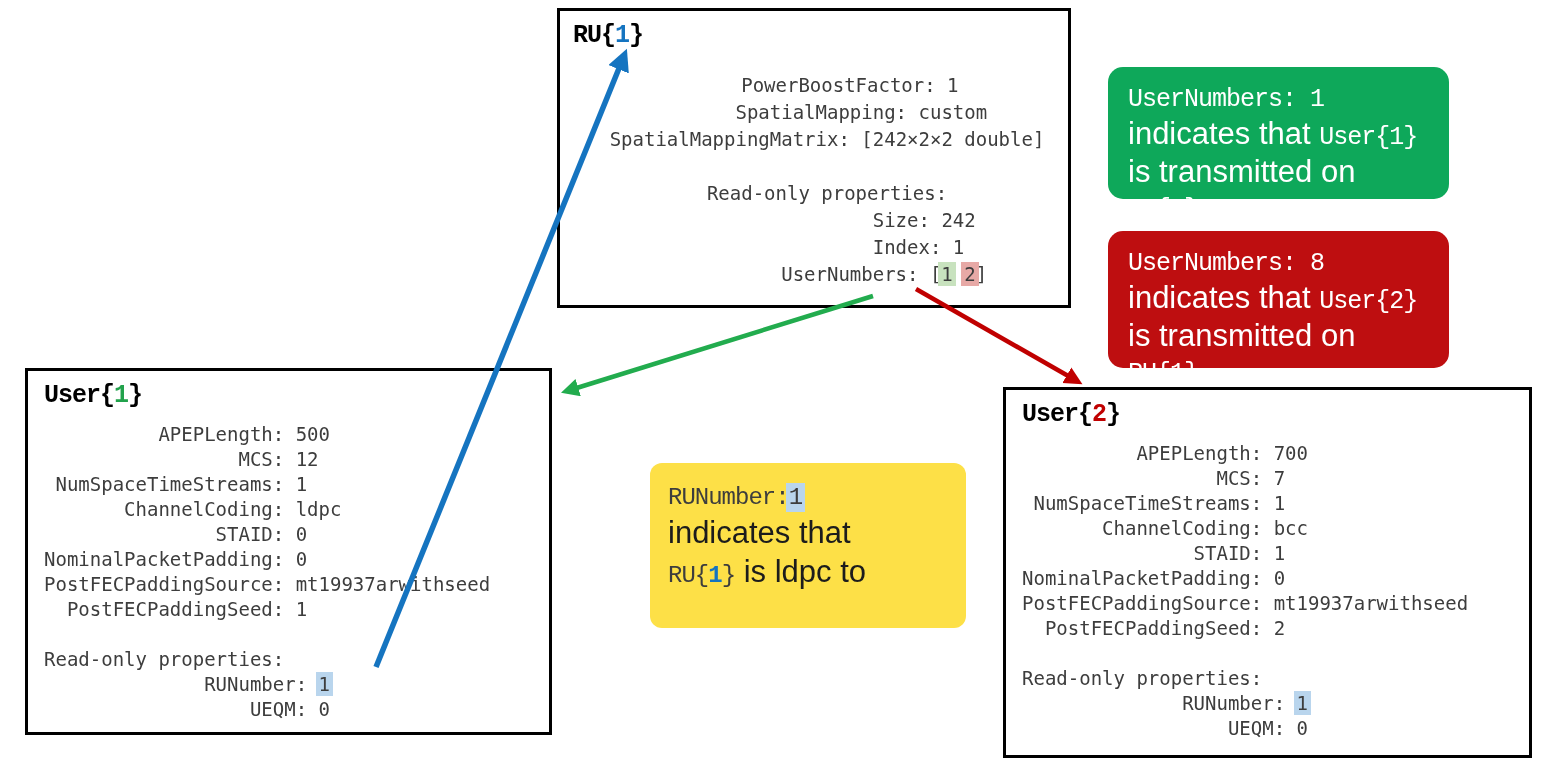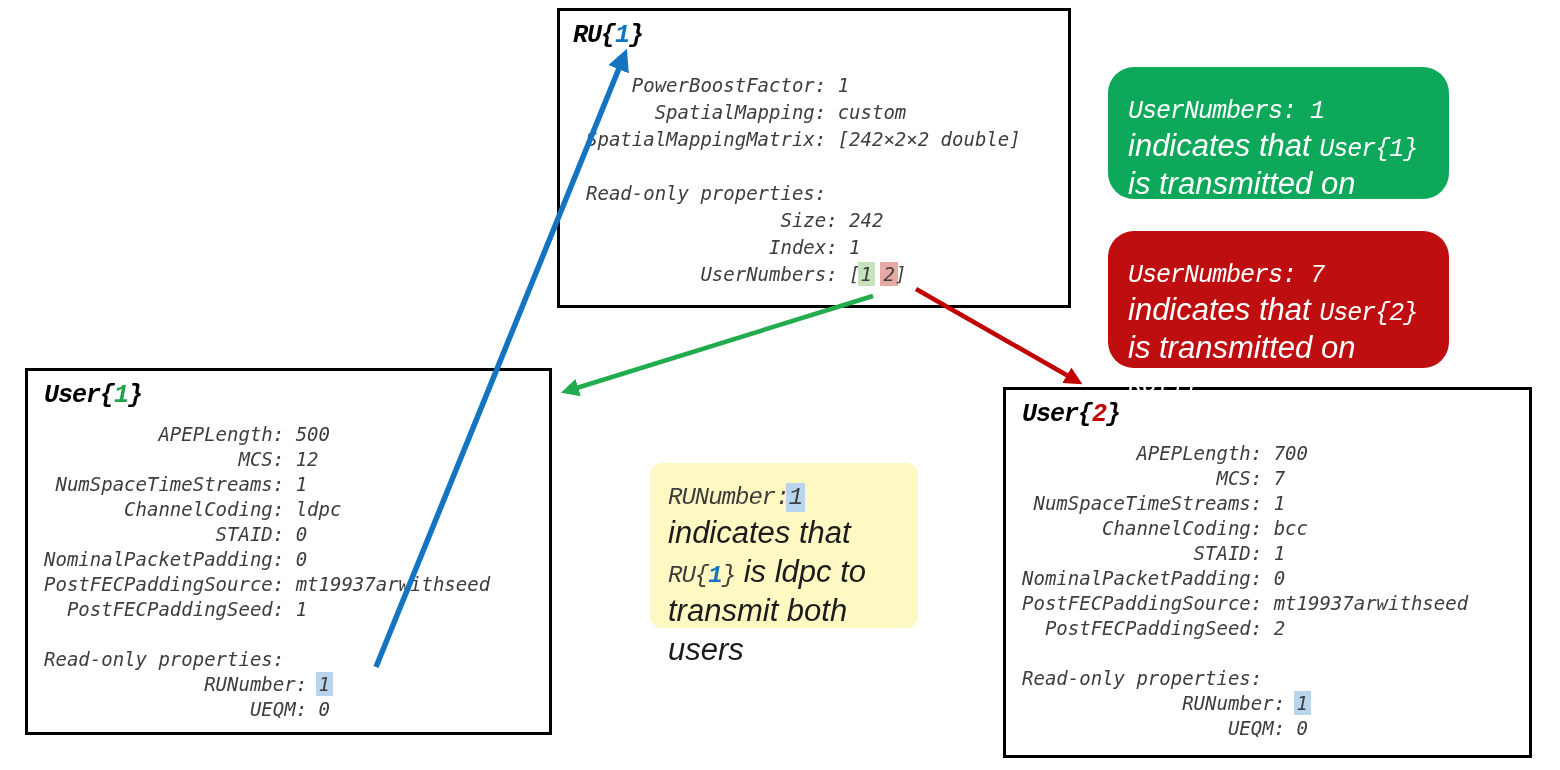--- a/index.html
+++ b/index.html
@@ -1,47 +1,47 @@
 <!DOCTYPE html>
 <html style="--ink: #3d3d3d; --gray-ink: #1c1c1c; --border: #000000; --blue: #1574c0; --green: #22a24c; --dark-red: #c00000; --hl-green: #c8e2be; --hl-red: #e7a9a6; --hl-blue: #b9d5ed; --callout-green-bg: #0ea85a; --callout-red-bg: #be0e10; --callout-gray-bg: #e5e5e7; --arrow-blue: #1574c0; --arrow-green: #22ac4e; --arrow-red: #c00000;"><head>
 <meta charset="utf-8">
 <style>
   * { margin:0; padding:0; box-sizing:border-box; }
   html,body { background:#ffffff; }
   .canvas {
     position:relative; width:1560px; height:770px; background:#fff;
-    overflow:hidden; font-family:"DejaVu Sans Mono", monospace;font-style:italic;
+    overflow:hidden; font-family:"DejaVu Sans Mono", monospace;
   }
   .pbox {
     position:absolute; background:#fff; border:3px solid var(--border);
   }
   .ptitle {
     font-family:"Liberation Mono", monospace; font-weight:bold;
     font-size:25px; color:#000; letter-spacing:-1px; white-space:pre;
   }
   .ptitle span { display:inline; }
   .pcode {
     font-family:"DejaVu Sans Mono", monospace; font-size:19px;
     color:var(--ink); white-space:pre;
   }
   .pcode .ln { white-space:pre; }
   #ru-box .ptitle   { margin:10px 0 0 13px; }
-  #ru-box .pcode    { margin:22px 0 0 26px; line-height:27px; }
+  #ru-box .pcode    { margin:22px 0 0 26px; line-height:27px;text-align:center; }
   .user-box .ptitle { margin:10px 0 0 16px; }
   .user-box .pcode  { margin:12px 0 0 16px; line-height:25px; }
 
   .num-blue  { color:var(--blue);     font-weight:bold; }
   .num-green { color:var(--green);    font-weight:bold; }
   .num-red   { color:var(--dark-red); font-weight:bold; }
   .hl-green { background:var(--hl-green); padding:1px 3px; margin:0 -3px; }
   .hl-red   { background:var(--hl-red);   padding:1px 3px; margin:0 -3px; }
   .hl-blue  { background:var(--hl-blue);  padding:1px 3px; margin:0 -3px; }
 
   .callout {
-    position:absolute; border-radius:26px; padding:28px 20px;
+    position:absolute; border-radius:15px; padding:16px 20px;
   }
   .callout .ln { line-height:33px; white-space:pre-wrap; }
   .callout .mono { font-family:"Liberation Mono", monospace; font-size:25px; letter-spacing:-1px; }
   .callout .sans { font-family:"Liberation Sans", sans-serif; font-size:31px; }
   .callout.light-text { color:#fff; }
   #gray-callout { border-radius:12px; padding:18px 18px; color:var(--gray-ink); }
   #gray-callout .ln { line-height:34px; }
   #gray-callout .mono { font-size:24px; color:var(--ink); }
   #gray-callout .mono.num-blue { color:var(--blue); }
   #gray-callout .sans { color:var(--gray-ink); }
@@ -73,32 +73,31 @@
   <div class="callout light-text" id="green-callout" style="left: 1108px; top: 67px; width: 341px; height: 132px; background: rgb(14, 168, 90);">
     <div>
         <div class="ln"><span class="mono">UserNumbers: 1</span></div>
         <div class="ln"><span class="sans">indicates that </span><span class="mono">User{1}</span></div>
         <div class="ln"><span class="sans">is transmitted on </span><span class="mono">RU{1}</span></div>
       </div>
   </div>
 
   <div class="callout light-text" id="red-callout" style="left: 1108px; top: 231px; width: 341px; height: 137px; background: rgb(190, 14, 16);">
     <div>
-        <div class="ln"><span class="mono">UserNumbers: 7</span></div>
+        <div class="ln"><span class="mono">UserNumbers: 8</span></div>
         <div class="ln"><span class="sans">indicates that </span><span class="mono">User{2}</span></div>
         <div class="ln"><span class="sans">is transmitted on </span><span class="mono">RU{1}</span></div>
       </div>
   </div>
 
-  <div class="callout" id="gray-callout" style="left: 650px; top: 463px; width: 268px; height: 165px; background: #fef9c3;">
+  <div class="callout" id="gray-callout" style="left: 650px; top: 463px; width: 316px; height: 165px; background: #fde047;">
     <div>
         <div class="ln"><span class="mono">RUNumber:</span><span class="mono hl-blue">1</span></div>
         <div class="ln"><span class="sans">indicates that</span></div>
         <div class="ln"><span class="mono">RU{</span><span class="mono num-blue">1</span><span class="mono">}</span><span class="sans"> is ldpc to</span></div>
-        <div class="ln"><span class="sans">transmit both users</span></div>
       </div>
   </div>
 
   <svg class="arrows" width="1560" height="770" viewBox="0 0 1560 770">
     <defs>
       <marker id="mb" markerWidth="5" markerHeight="5" refX="2.6" refY="2" orient="auto" markerUnits="strokeWidth">
         <path d="M0,0 L4,2 L0,4 z" fill="#1574c0"></path>
       </marker>
       <marker id="mg" markerWidth="5" markerHeight="5" refX="2.6" refY="2" orient="auto" markerUnits="strokeWidth">
         <path d="M0,0 L4,2 L0,4 z" fill="#22ac4e"></path>

